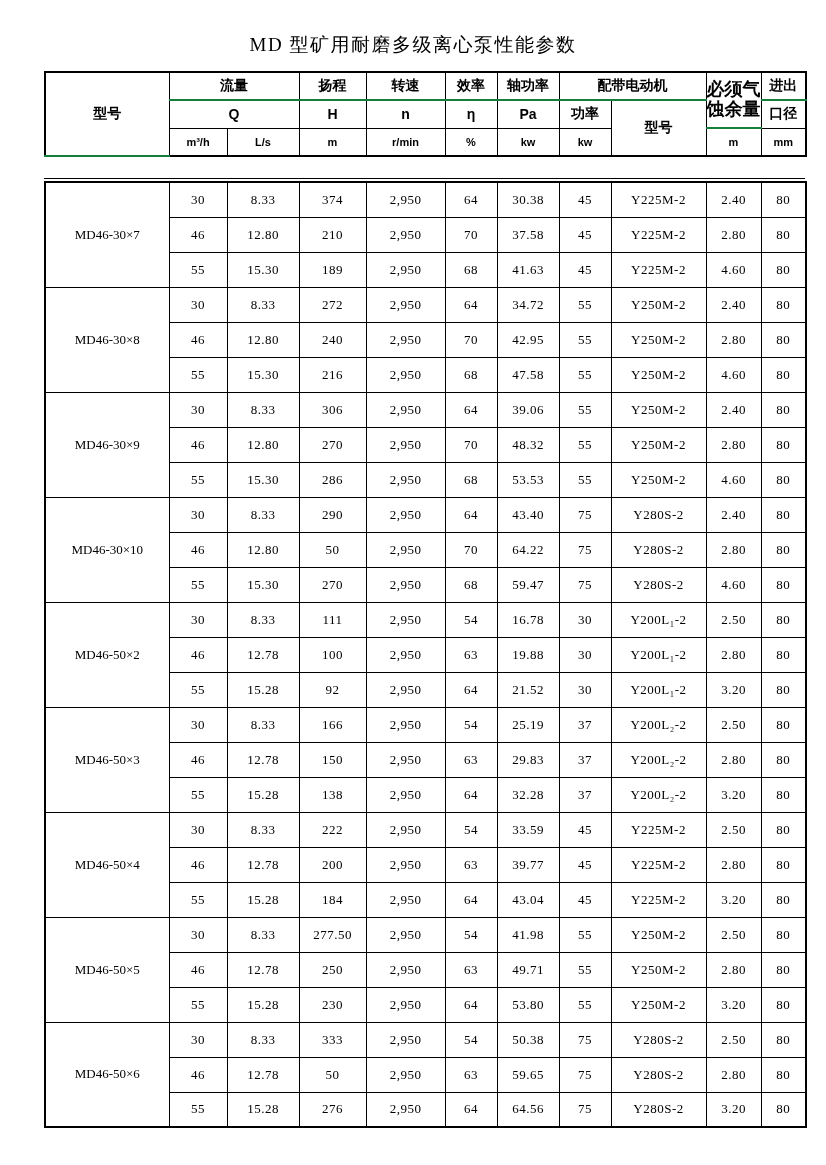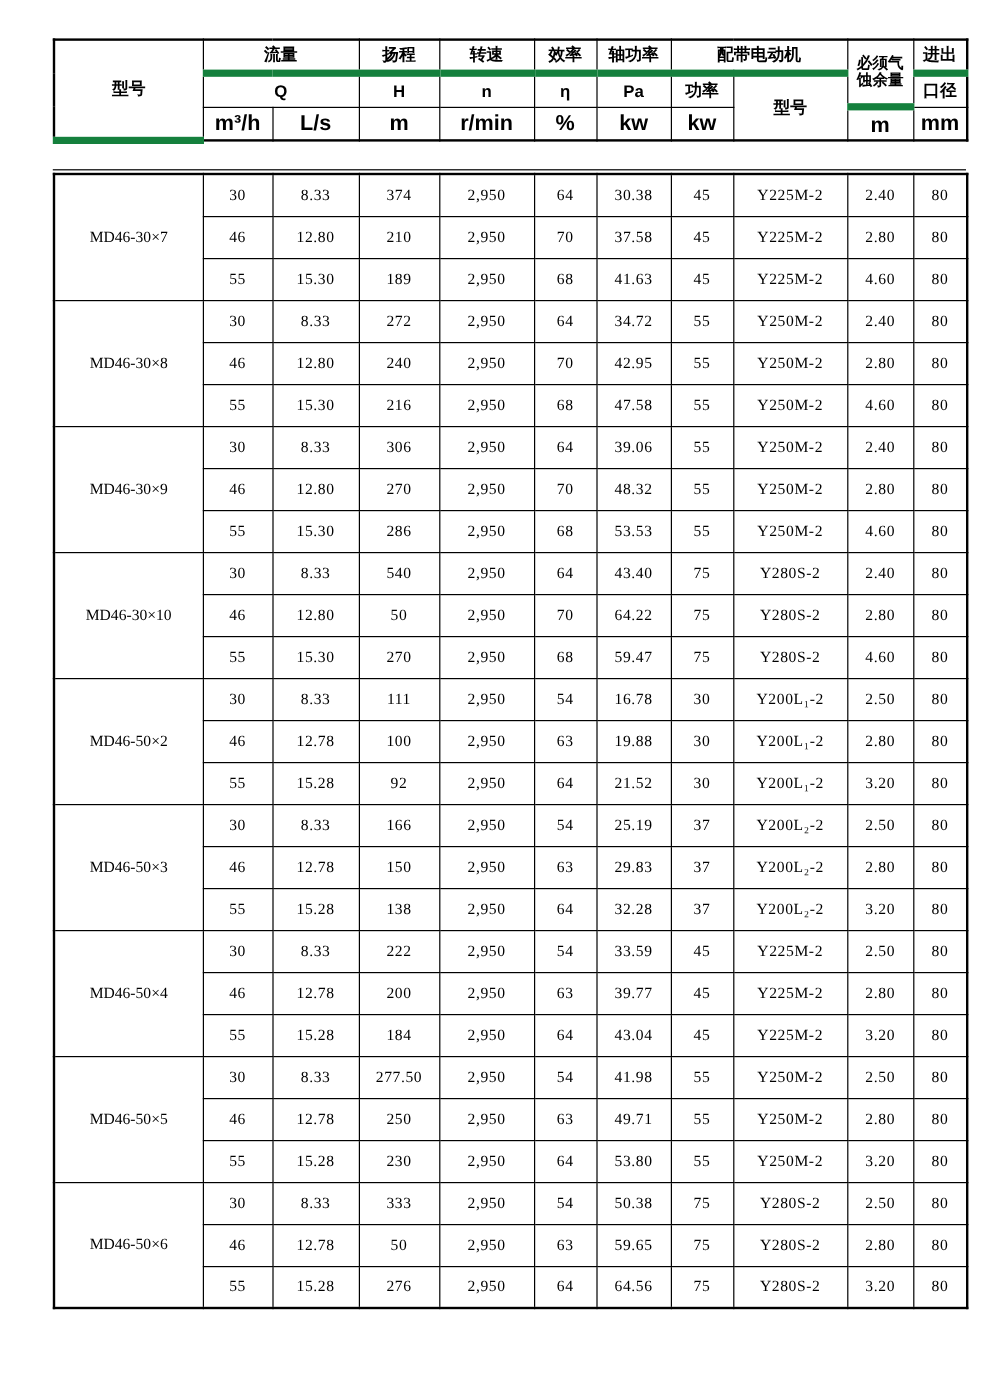--- a/index.html
+++ b/index.html
@@ -14,33 +14,34 @@
     font-size:19px;letter-spacing:1.5px;
   }
   .content{margin-left:44px;width:761px;}
   table{border-collapse:collapse;table-layout:fixed;width:761px;}
   td{border:1px solid #000;text-align:center;vertical-align:middle;
      padding:0;overflow:hidden;white-space:nowrap;}
   
   .header-table{border:2px solid #000;
     font-family:"Liberation Sans", sans-serif;font-weight:bold;font-size:14px;}
   .header-table tr{height:28px;}
-  .header-table tr.hrow1 td{border-bottom:6px solid #15803d;}
-  .header-table td.npsh-cell{border-bottom:1px solid #000;line-height:1.1;font-size:13px;margin-left:28px;}
-  .header-table tr.hrow3 td{font-size:18px;}
+  .header-table tr.hrow1 td{border-bottom:2px solid #15803d;}
+  .header-table td.npsh-cell{border-bottom:1px solid #000;line-height:1.1;font-size:18px;margin-left:28px;}
+  .header-table tr.hrow3 td{font-size:11px;}
   
   .divider-line{height:0;border-top:1px solid #000;margin:21px 0 2px 0;width:761px;}
   .body-table{border:2px solid #000;font-size:13px;letter-spacing:0.5px;}
   .body-table tr{height:35px;}
   .body-table td.model-cell{letter-spacing:0;margin-left:35px;}
 </style>
 </head>
 <body>
 
 <div class="page">
+  <h1 class="doc-title">MD 型矿用耐磨多级离心泵性能参数</h1>
 
   <div class="content">
 
     <table class="header-table">
       <colgroup>
         <col style="width:124px">
           <col style="width:58px">
           <col style="width:72px">
         <col style="width:67px">
           <col style="width:79px">
@@ -215,21 +216,21 @@
             <td>53.53</td>
             <td>55</td>
             <td>Y250M-2</td>
             <td>4.60</td>
             <td>80</td>
           </tr>
           <tr>
             <td rowspan="3" class="model-cell">MD46-30×10</td>
             <td>30</td>
             <td>8.33</td>
-            <td>540</td>
+            <td>290</td>
             <td>2,950</td>
             <td>64</td>
             <td>43.40</td>
             <td>75</td>
             <td>Y280S-2</td>
             <td>2.40</td>
             <td>80</td>
           </tr>
           <tr>
             <td>46</td>

